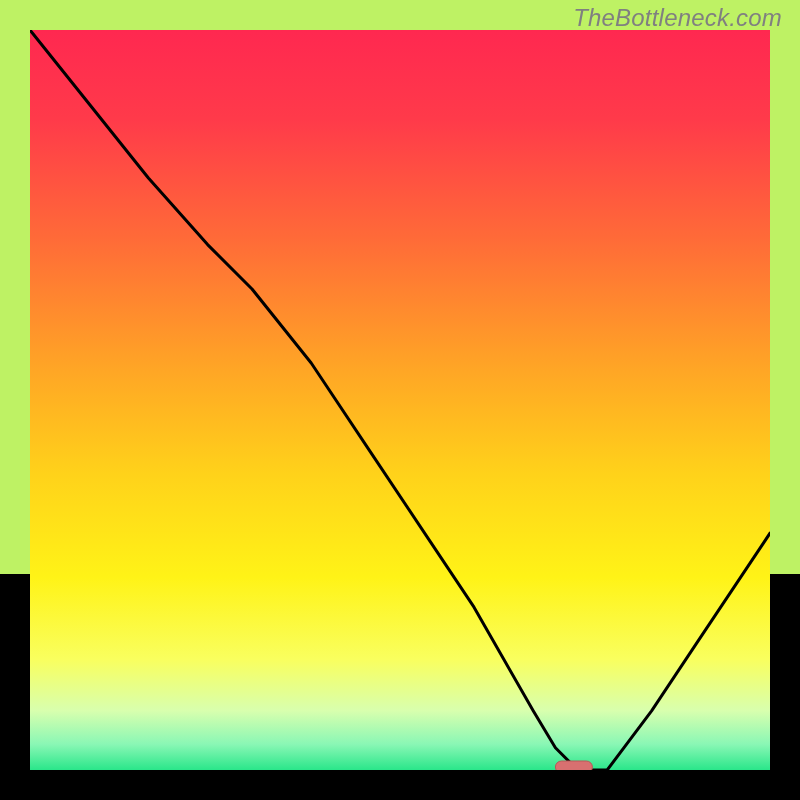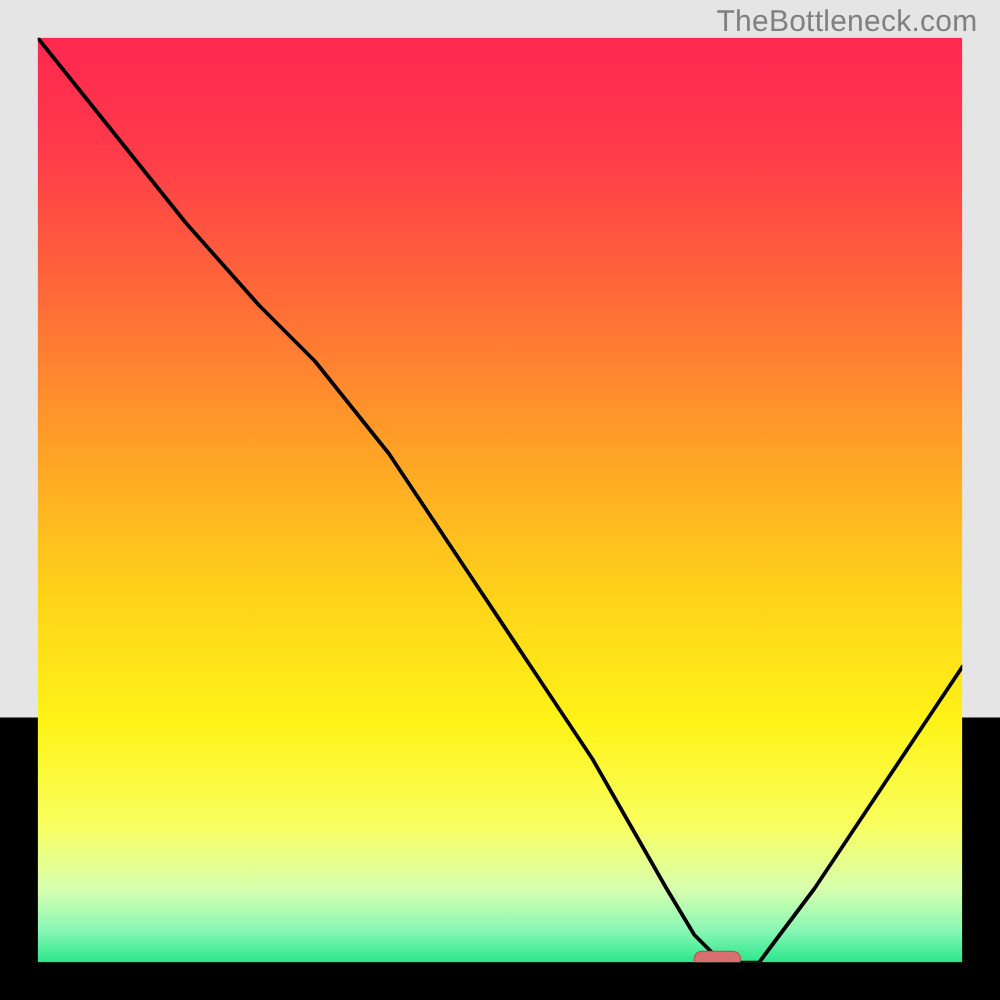--- a/index.html
+++ b/index.html
@@ -8,21 +8,22 @@
     width: 800px;
     height: 800px;
     overflow: hidden;
     background: #000;
     font-family: Arial, Helvetica, sans-serif;
   }
   .frame {
     position: relative;
     width: 800px;
     height: 574px;
-    background: #e5e5e5;
+    background: #bef264;
+    font-style: italic;
   }
   .watermark {
     position: absolute;
     top: 4px;
     right: 18px;
     color: #808080;
     font-size: 24px;
     font-weight: 400;
     letter-spacing: 0.2px;
     z-index: 10;

